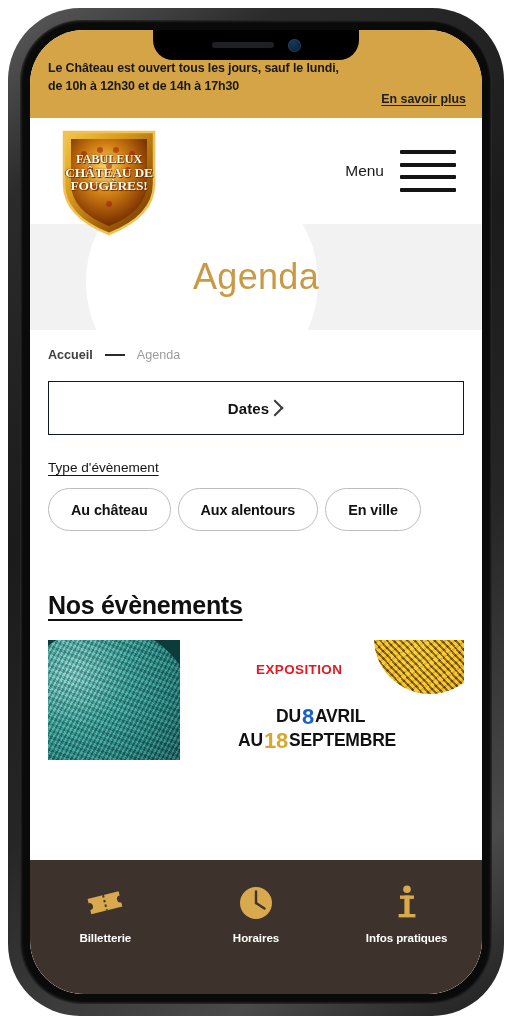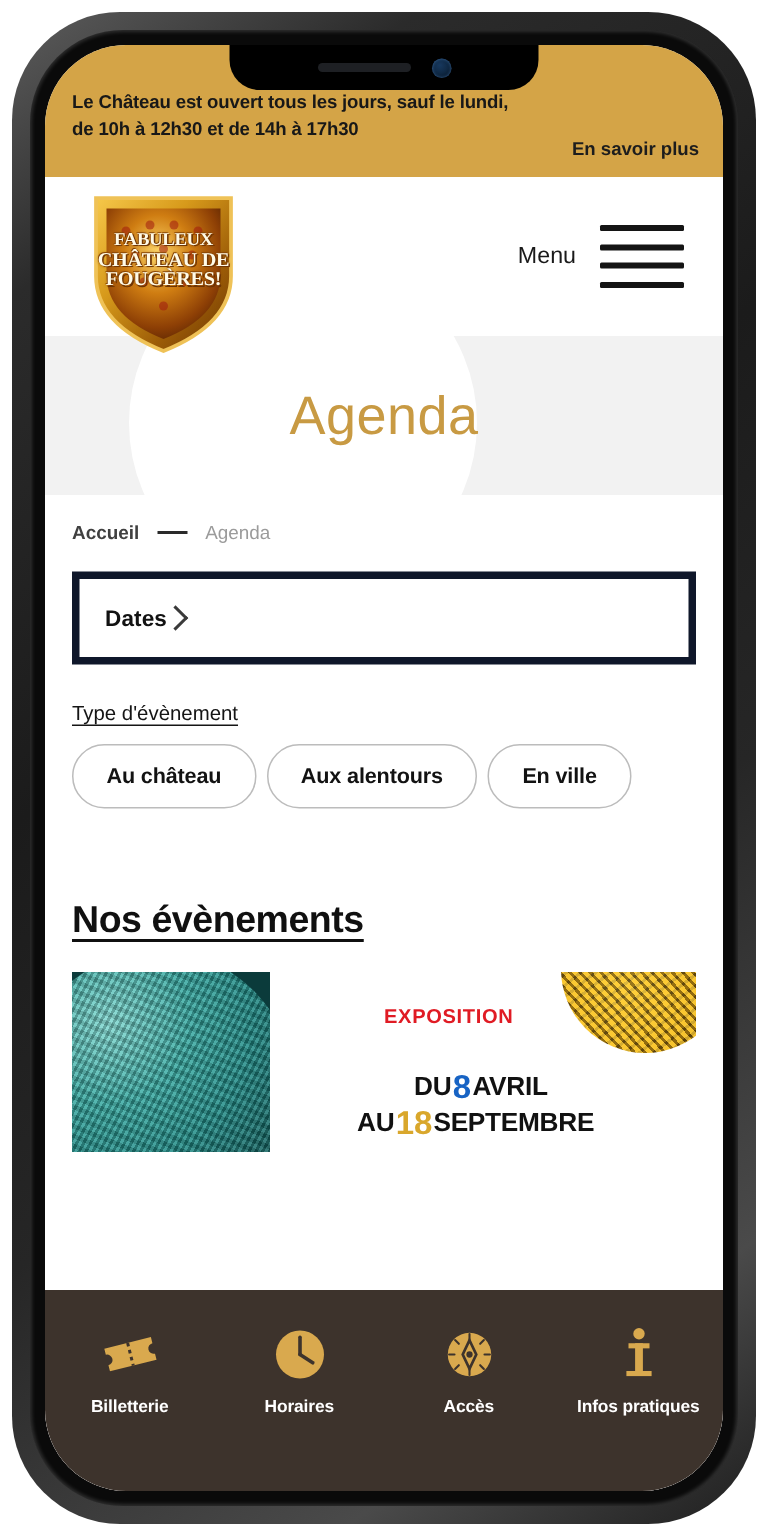--- a/index.html
+++ b/index.html
@@ -103,20 +103,21 @@
     letter-spacing: -0.1px;
     width: 300px;
   }
   .info-banner-link {
     position: absolute;
     right: 16px;
     bottom: 12px;
     font-size: 12.4px;
     font-weight: bold;
     color: #1d1d1d;
+    text-decoration: underline;
     text-underline-offset: 2px;
     cursor: pointer;
   }
 
   
   .site-header {
     position: relative;
     background: #ffffff;
     height: 106px;
     display: flex;
@@ -237,25 +238,25 @@
   }
 
   
   .content {
     padding: 0 18px;
     background: #fff;
     flex: 1;
     min-height: 0;
   }
   .dates-box {
-    border: 5px solid #0f172a;
+    border: 1px solid #0f172a;
     height: 52px;
     display: flex;
     align-items: center;
-    justify-content: flex-start;
+    justify-content: center;
     padding: 0 17px;
     margin-top: 9px;
     cursor: pointer;
     background: #fff;
   }
   .dates-label {
     font-size: 15px;
     font-weight: bold;
     color: #121212;
     letter-spacing: 0.1px;
@@ -570,40 +571,20 @@
           <span class="nav-icon">
             <svg width="34" height="34" viewBox="0 0 34 34" xmlns="http://www.w3.org/2000/svg">
               <circle cx="17" cy="17" r="16" fill="#d9a94e"></circle>
               <line x1="17" y1="17" x2="17" y2="5.5" stroke="#3d332c" stroke-width="2.4" stroke-linecap="round"></line>
               <line x1="17" y1="17" x2="25.5" y2="22.5" stroke="#3d332c" stroke-width="2.4" stroke-linecap="round"></line>
             </svg>
           </span>
           <span class="nav-label">Horaires</span>
         </div>
 
-        <div class="nav-item">
-          <span class="nav-icon">
-            <svg width="34" height="34" viewBox="0 0 34 34" xmlns="http://www.w3.org/2000/svg">
-              <circle cx="17" cy="17" r="14.5" fill="#d9a94e"></circle>
-              <g stroke="#3d332c" stroke-width="1.4" stroke-linecap="round">
-                <line x1="17" y1="3.4" x2="17" y2="7"></line>
-                <line x1="17" y1="27" x2="17" y2="30.6"></line>
-                <line x1="3.4" y1="17" x2="7" y2="17"></line>
-                <line x1="27" y1="17" x2="30.6" y2="17"></line>
-                <line x1="7.4" y1="7.4" x2="9.9" y2="9.9"></line>
-                <line x1="24.1" y1="24.1" x2="26.6" y2="26.6"></line>
-                <line x1="26.6" y1="7.4" x2="24.1" y2="9.9"></line>
-                <line x1="9.9" y1="24.1" x2="7.4" y2="26.6"></line>
-              </g>
-              <path d="M17 7.5 L21.5 17 L17 26.5 L12.5 17 Z" fill="none" stroke="#3d332c" stroke-width="1.8"></path>
-              <circle cx="17" cy="17" r="2.1" fill="#3d332c"></circle>
-            </svg>
-          </span>
-          <span class="nav-label">Accès</span>
-        </div>
 
         <div class="nav-item">
           <span class="nav-icon">
             <svg width="22" height="36" viewBox="0 0 22 36" xmlns="http://www.w3.org/2000/svg">
               <circle cx="11" cy="4.2" r="3.8" fill="#d9a94e"></circle>
               <rect x="4" y="10.5" width="14" height="3.4" fill="#d9a94e"></rect>
               <rect x="8.4" y="10.5" width="5.2" height="20" fill="#d9a94e"></rect>
               <rect x="2.6" y="29" width="16.8" height="3.4" fill="#d9a94e"></rect>
             </svg>
           </span>

